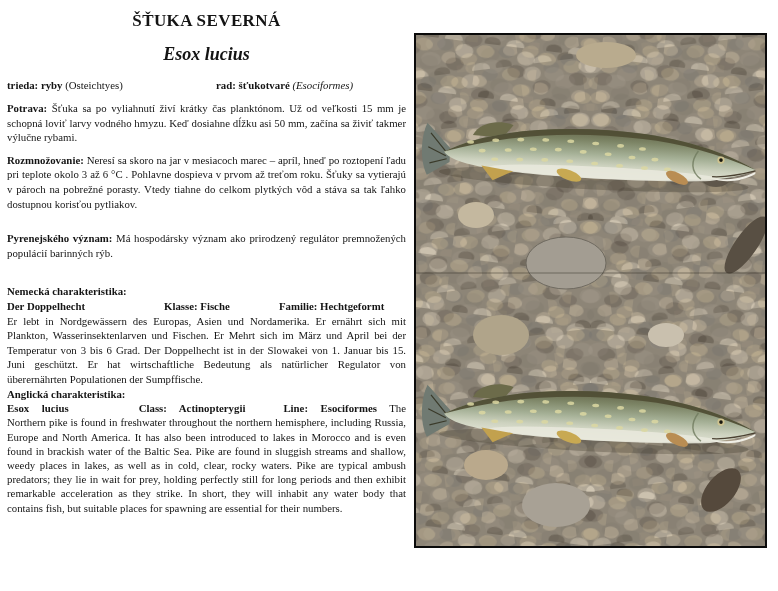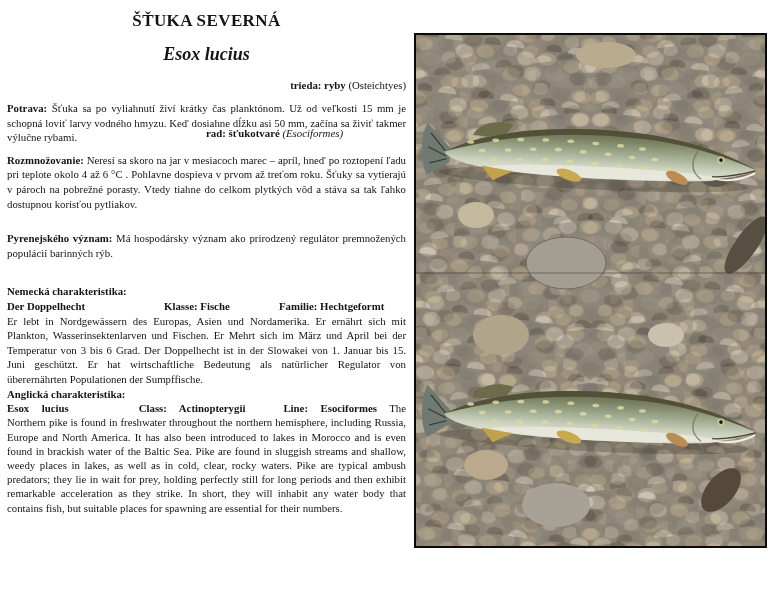--- a/index.html
+++ b/index.html
@@ -17,22 +17,22 @@
     text-align:justify;
   }
   .title{
     margin:14px 0 0;font-size:17px;font-weight:bold;
     text-align:center;letter-spacing:.4px;line-height:14px;
   }
   .latin{
     margin:16px 0 0;font-size:18px;font-weight:bold;font-style:italic;
     text-align:center;line-height:20px;
   }
-  .tax-row{position:relative;margin-top:14px;height:15px;text-align:right;white-space:nowrap;}
-  .tax-right{position:absolute;left:199px;top:0;margin-top:48px;}
+  .tax-row{position:relative;margin-top:14px;height:15px;text-align:left;white-space:nowrap;}
+  .tax-right{position:absolute;left:209px;top:0;}
   b.lead{font-weight:bold;}
   .para{margin:8px 0 0;}
   .para.first{margin-top:14px;}
   .para.mt-lg{margin-top:20px;}
   .subhead{margin:24px 0 0;font-weight:bold;text-align:left;}
   .subhead.tight{margin-top:0;}
   .cols-row{position:relative;height:14.6px;font-weight:bold;text-align:left;white-space:nowrap;}
   .cols-row .c2{position:absolute;left:157px;top:0;text-align:center;}
   .cols-row .c3{position:absolute;left:272px;top:0;}
   .flush{margin:0;}
@@ -63,21 +63,21 @@
     <span class="tax-right"><b>rad:</b>
       <b>šťukotvaré</b>
       <i>(Esociformes)</i></span>
   </div>
 
 
   <p class="para"><b class="lead">Potrava:</b>
     <span>Šťuka sa po vyliahnutí živí krátky čas planktónom. Už od veľkosti 15 mm je schopná loviť larvy vodného hmyzu. Keď dosiahne dĺžku asi 50 mm, začína sa živiť takmer výlučne rybami.</span></p>
 
   <p class="para"><b class="lead">Rozmnožovanie:</b>
-    <span>Neresí sa skoro na jar v mesiacoch marec – apríl, hneď po roztopení ľadu pri teplote okolo 4 až 6 °C . Pohlavne dospieva v prvom až treťom roku. Šťuky sa vytierajú v pároch na pobrežné porasty. Vtedy tiahne do celkom plytkých vôd a stáva sa tak ľahko dostupnou korisťou pytliakov.</span></p>
+    <span>Neresí sa skoro na jar v mesiacoch marec – apríl, hneď po roztopení ľadu pri teplote okolo 3 až 6 °C . Pohlavne dospieva v prvom až treťom roku. Šťuky sa vytierajú v pároch na pobrežné porasty. Vtedy tiahne do celkom plytkých vôd a stáva sa tak ľahko dostupnou korisťou pytliakov.</span></p>
 
 
   <p class="para mt-lg"><b class="lead">Pyrenejského význam:</b>
     <span>Má hospodársky význam ako prirodzený regulátor premnožených populácií barinných rýb.</span></p>
 
   <div class="subhead">Nemecká charakteristika:</div>
   <div class="cols-row">
     <b class="c1">Der Doppelhecht</b>
     <b class="c2">Klasse: Fische</b>
     <b class="c3">Familie: Hechtgeformt</b>

